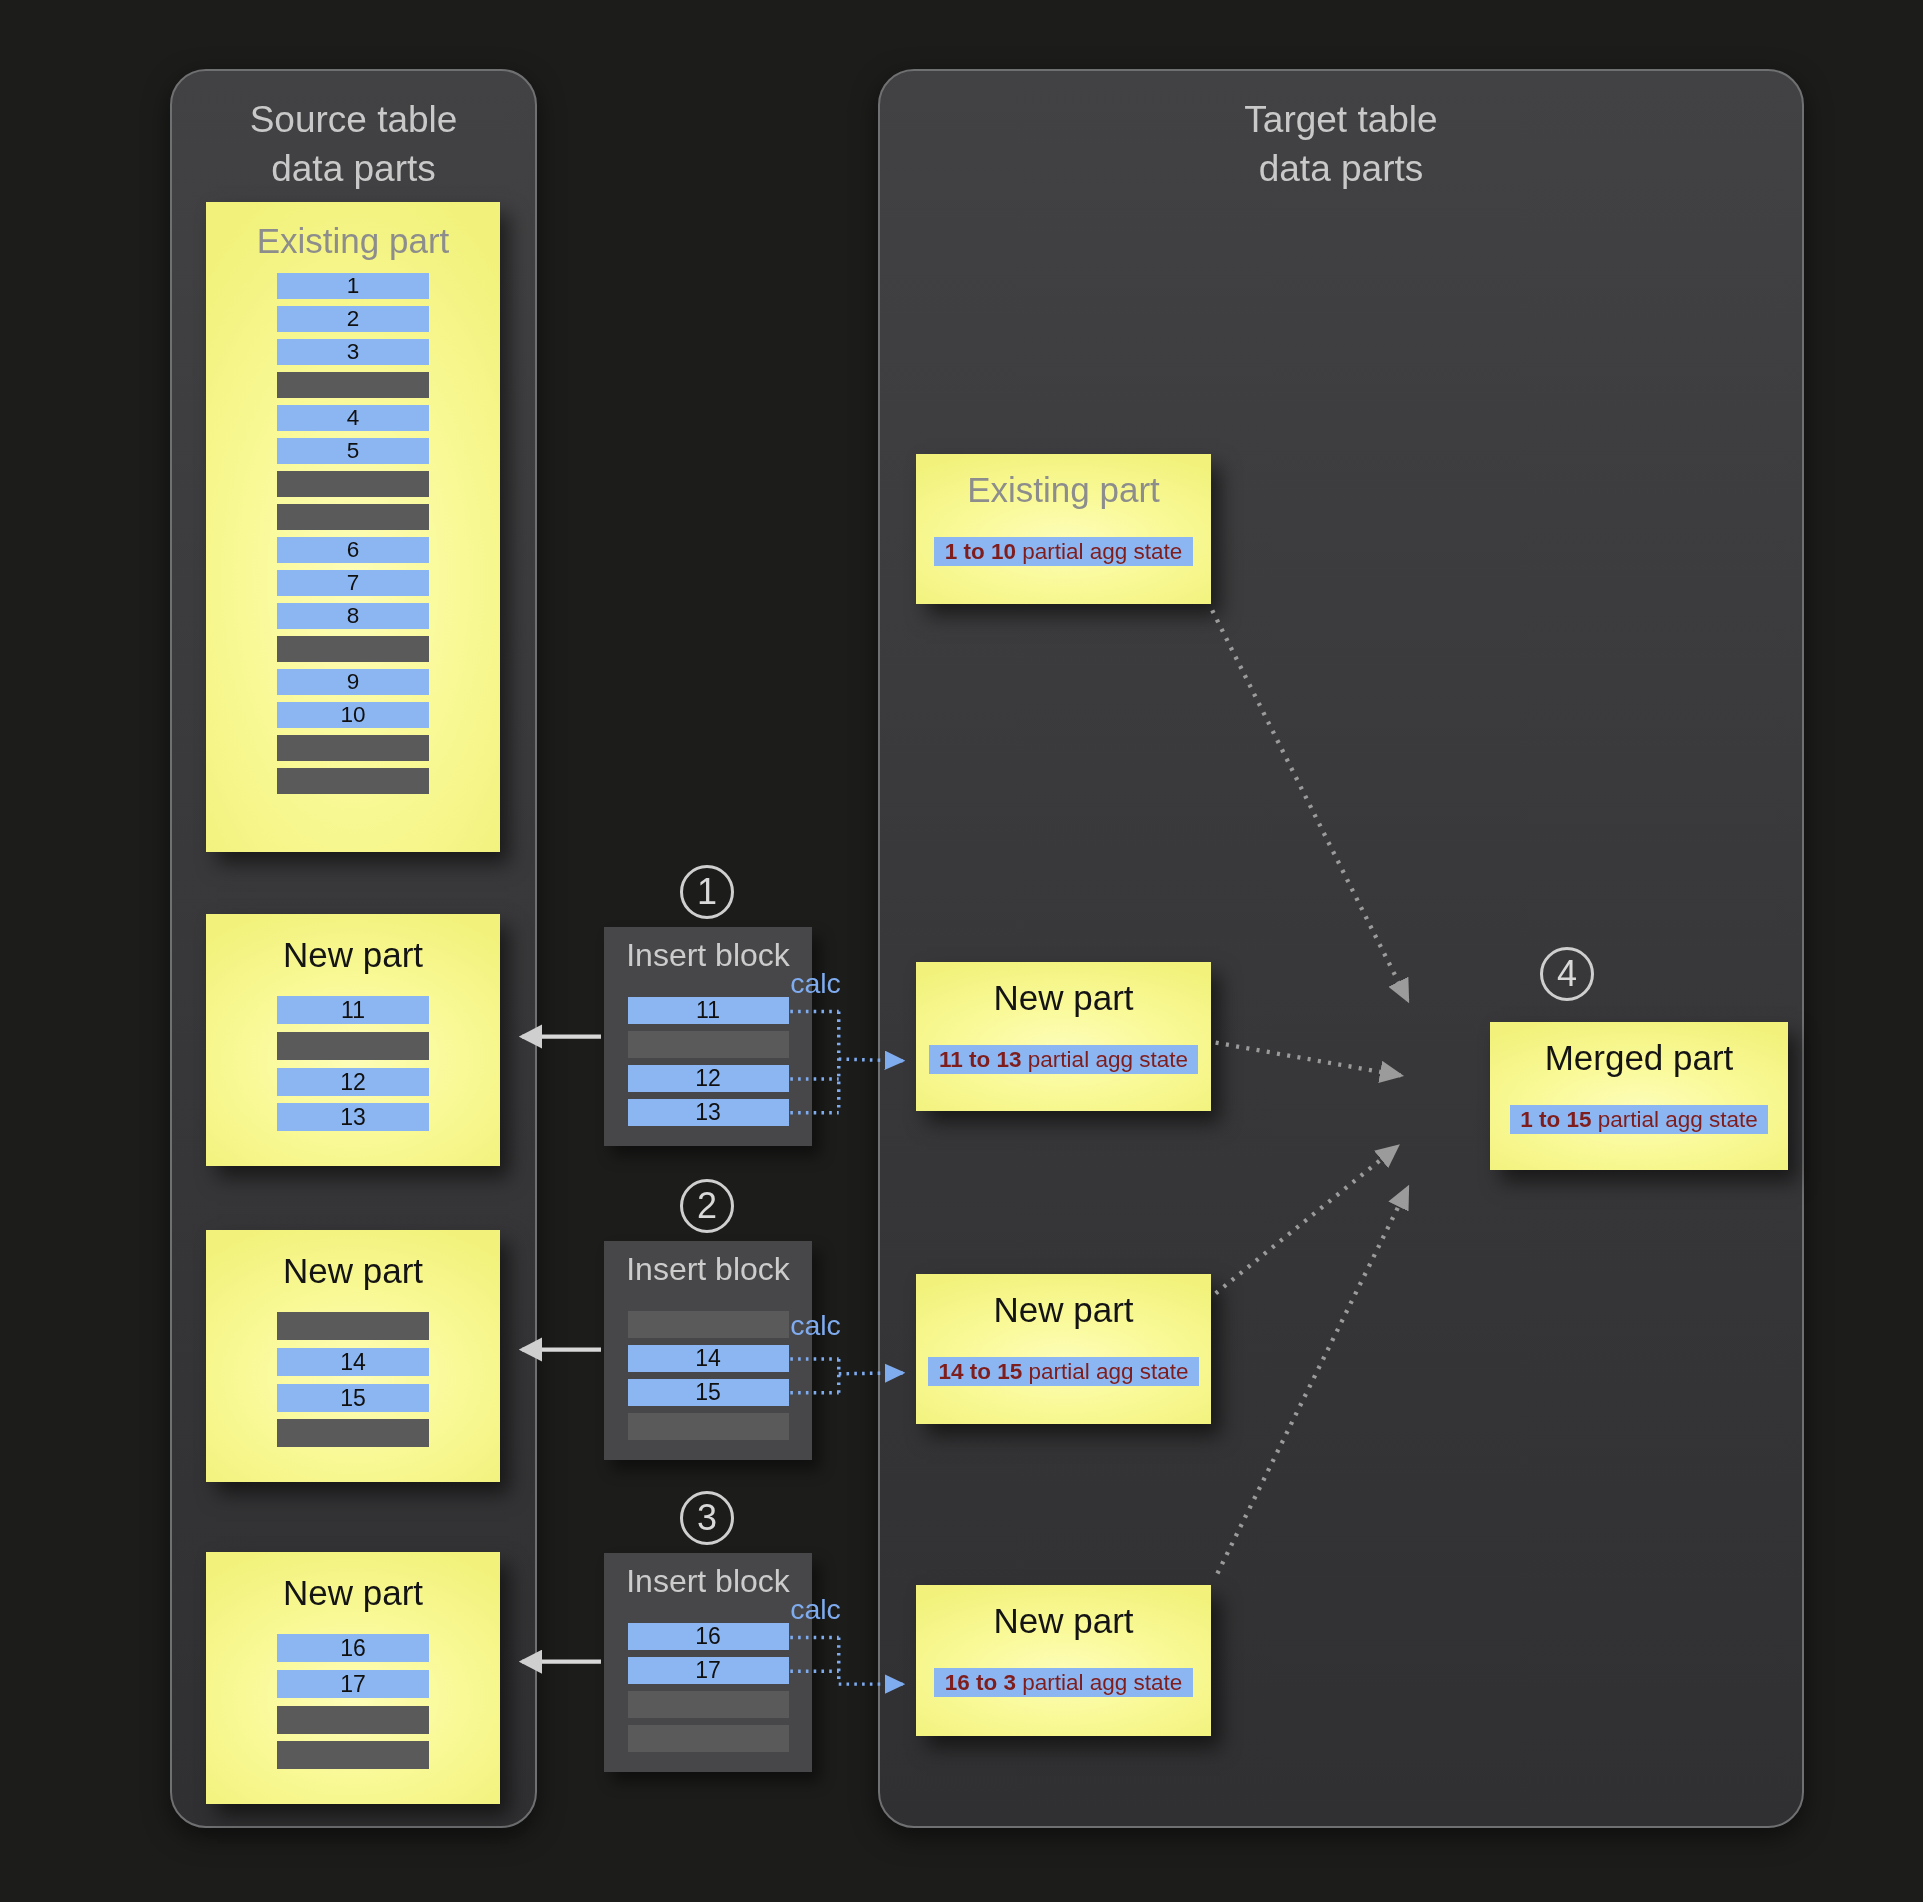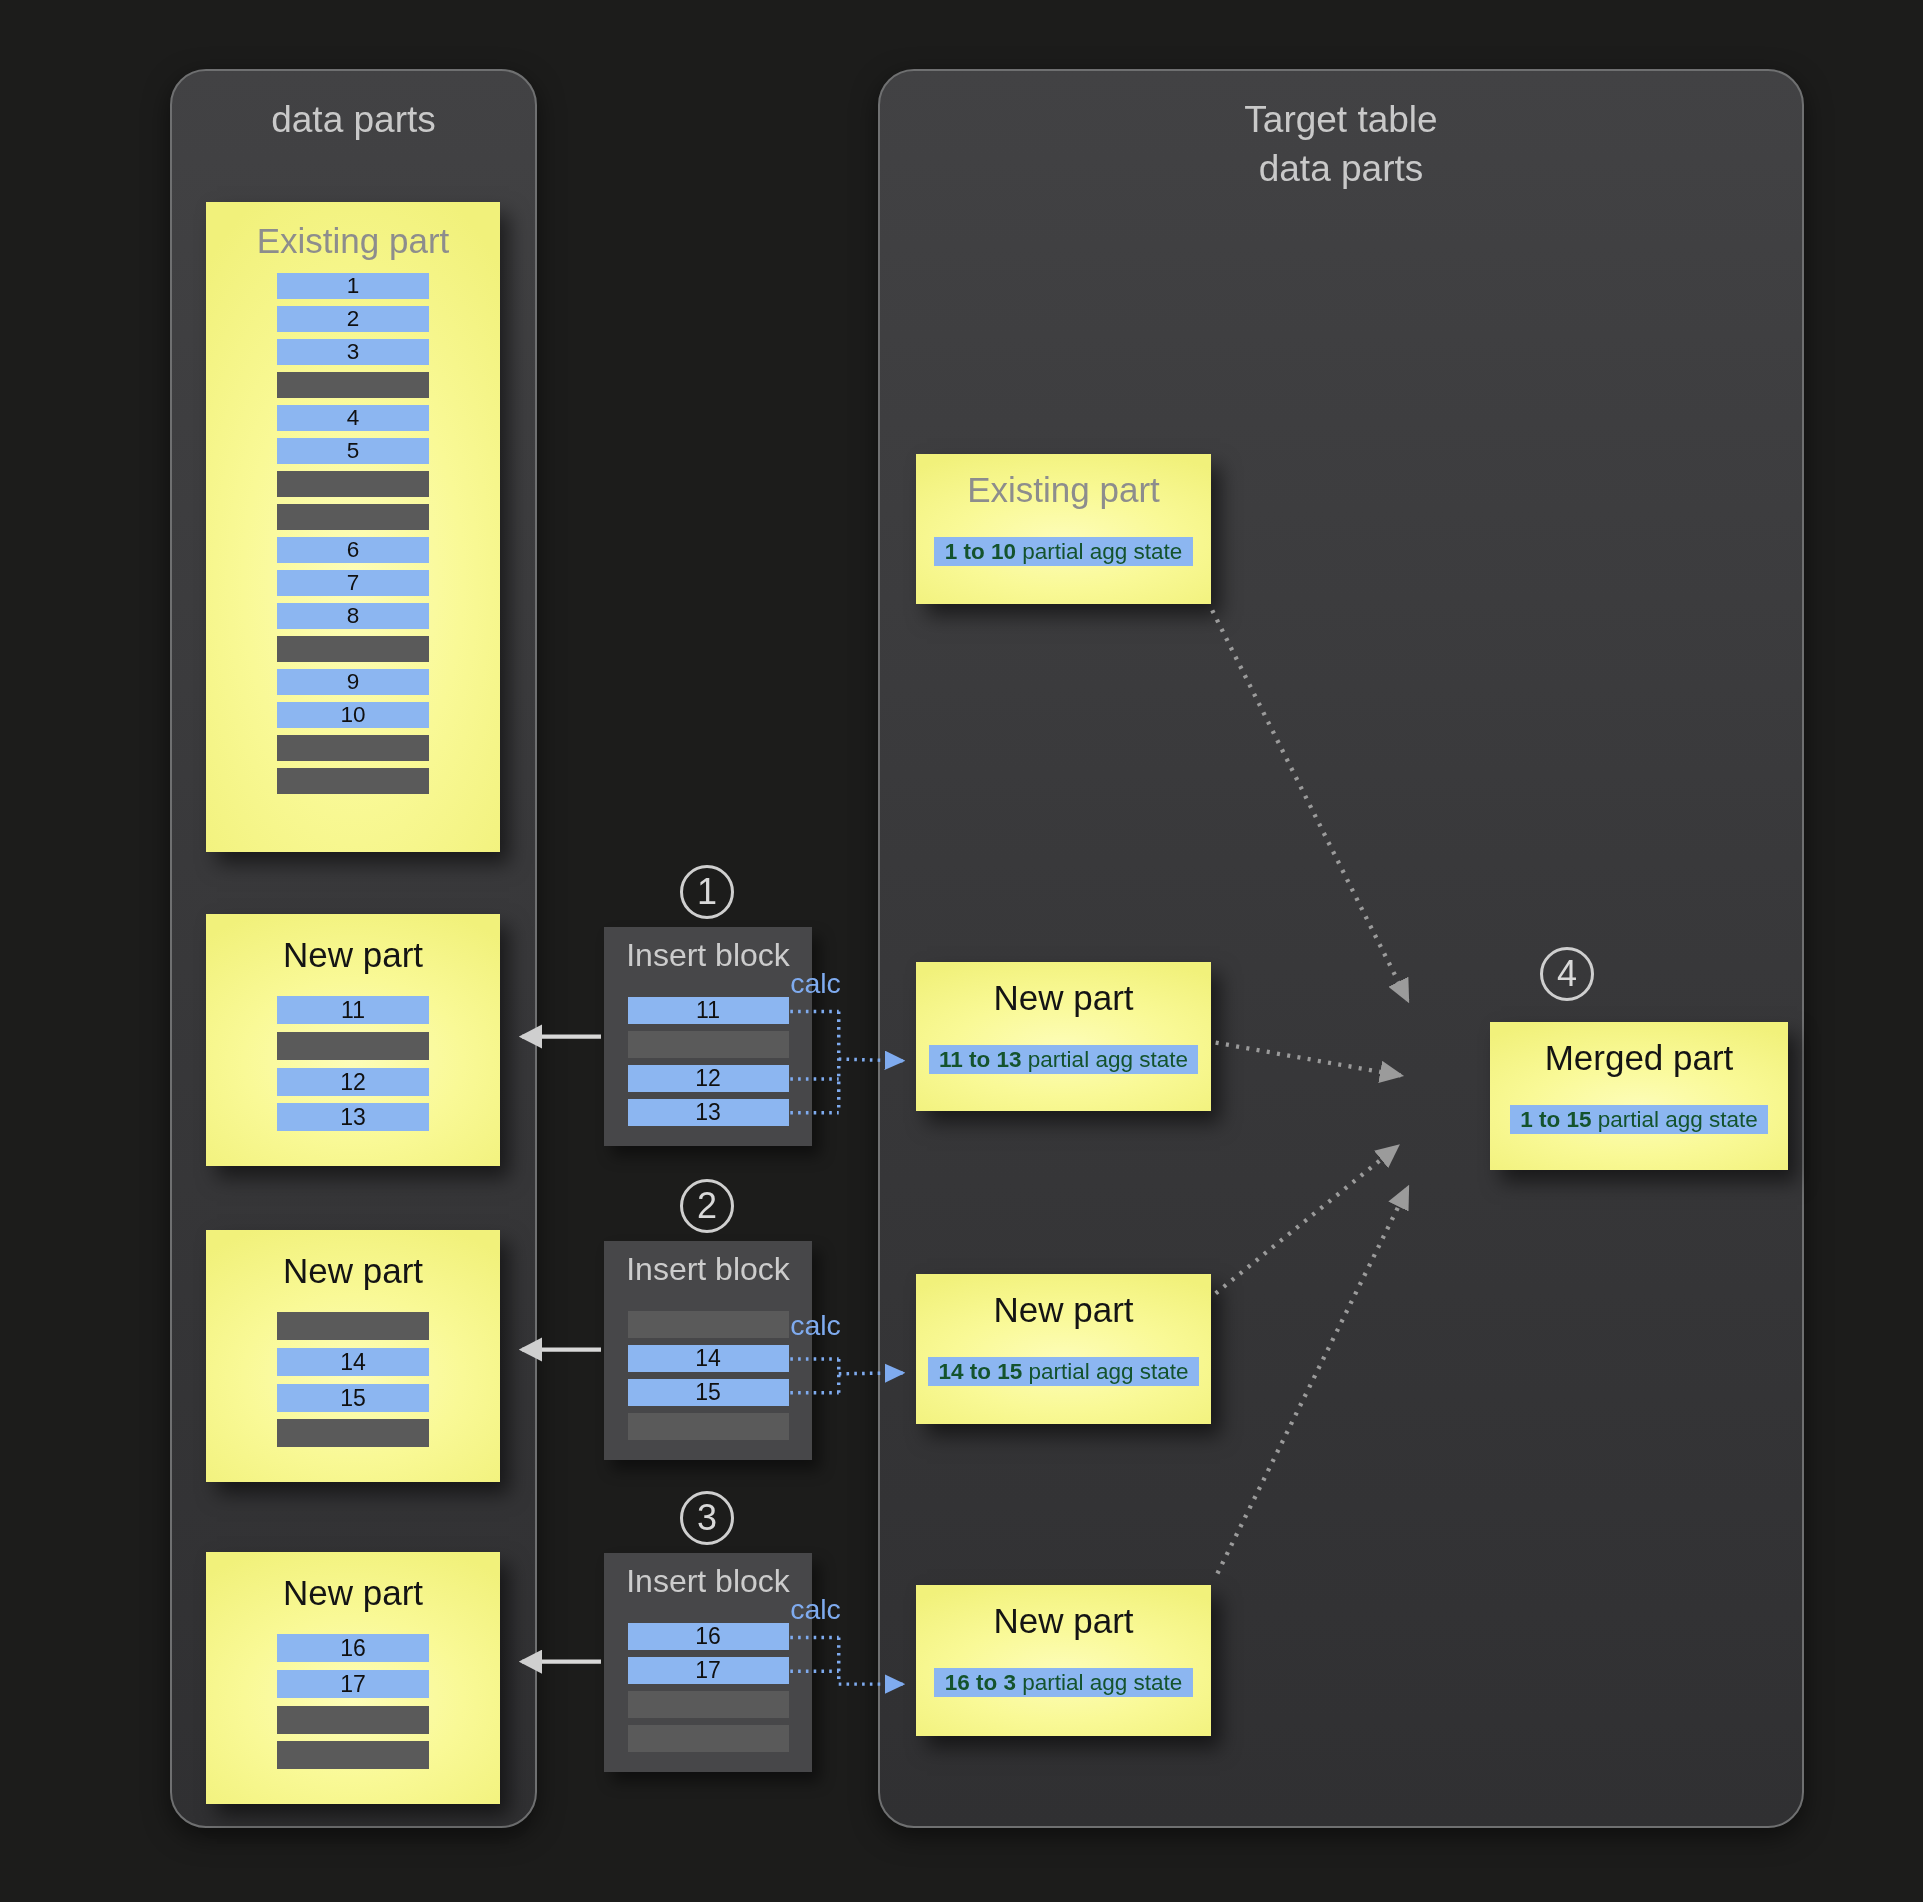--- a/index.html
+++ b/index.html
@@ -75,34 +75,35 @@
   #step-3{left:680px;top:1491px;}
   #step-4{left:1540px;top:947px;}
   
   .calc{position:absolute;left:785px;width:61px;text-align:center;color:#7fabef;font-size:28.5px;}
   #calc-1{top:967px;}
   #calc-2{top:1309px;}
   #calc-3{top:1593px;}
   
   .stripwrap{text-align:center;margin-top:27px;}
   .strip{
-    display:inline-block;background:#8cb6f1;color:#14532d;
+    display:inline-block;background:#8cb6f1;color:#7f1d1d;
     font-size:22.5px;line-height:29px;padding:0 10.4px;white-space:nowrap;
   }
   .strip b{font-weight:bold;}
   
   #arrows{position:absolute;left:0;top:0;pointer-events:none;}
 </style>
 </head>
 <body>
 
 <div class="canvas">
 
   <section class="panel" id="source-panel">
     <div class="panel-title">
+      <div>Source table</div>
       <div>data parts</div>
     </div>
   </section>
 
   <div class="ypart" id="src-existing">
     <div class="part-title gray">Existing part</div>
     <div class="rows rows-existing">
         <div class="row blue">1</div>
         <div class="row blue">2</div>
         <div class="row blue">3</div>

